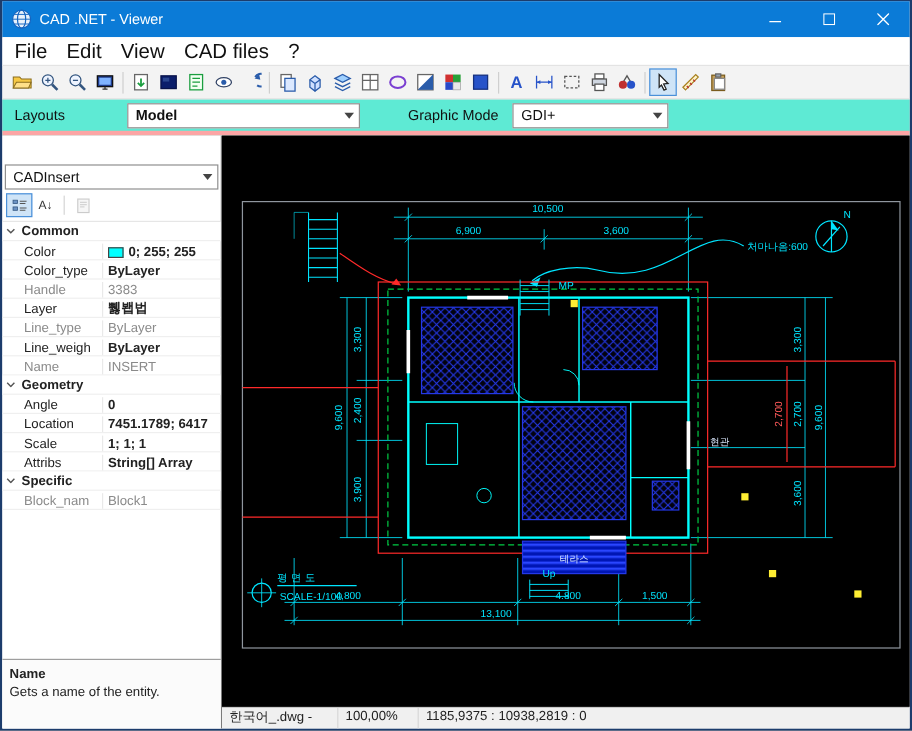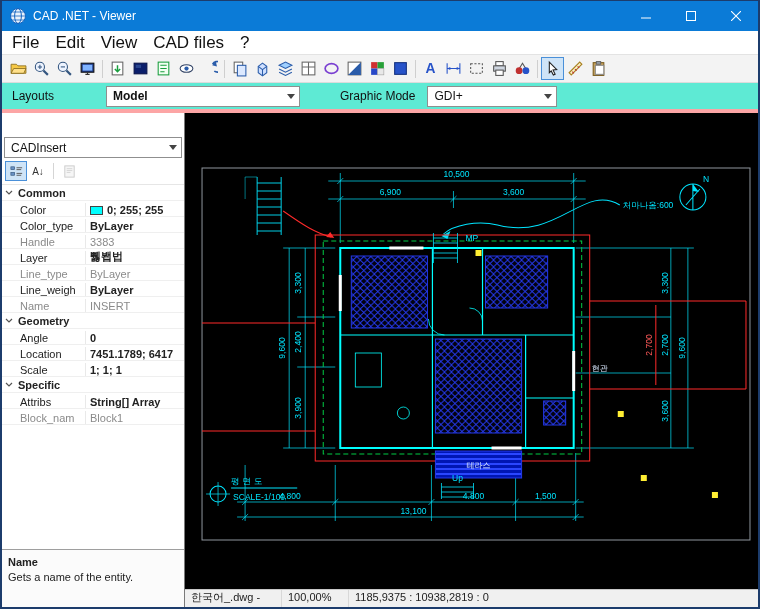--- a/index.html
+++ b/index.html
@@ -412,32 +412,32 @@
         <div class="prow">
           <div class="gutter"></div>
           <div class="pname">Location</div>
           <div class="pval">7451.1789; 6417</div>
         </div>
         <div class="prow">
           <div class="gutter"></div>
           <div class="pname">Scale</div>
           <div class="pval">1; 1; 1</div>
         </div>
+        <div class="prow">
+          <div class="gutter"></div>
+          <div class="pname">Attribs</div>
+          <div class="pval">String[] Array</div>
+        </div>
         <div class="prow cat">
           <span class="chev">
               <svg width="8" height="5" viewBox="0 0 8 5">
                 <path d="M1,1 L4,4 L7,1" fill="none" stroke="#555" stroke-width="1.2"></path>
               </svg>
             </span>
           <span class="clabel">Specific</span>
-        </div>
-        <div class="prow">
-          <div class="gutter"></div>
-          <div class="pname">Attribs</div>
-          <div class="pval">String[] Array</div>
         </div>
         <div class="prow muted">
           <div class="gutter"></div>
           <div class="pname">Block_nam</div>
           <div class="pval">Block1</div>
         </div>
       </div>
 
       <div class="help-pane">
         <div class="help-title">Name</div>

